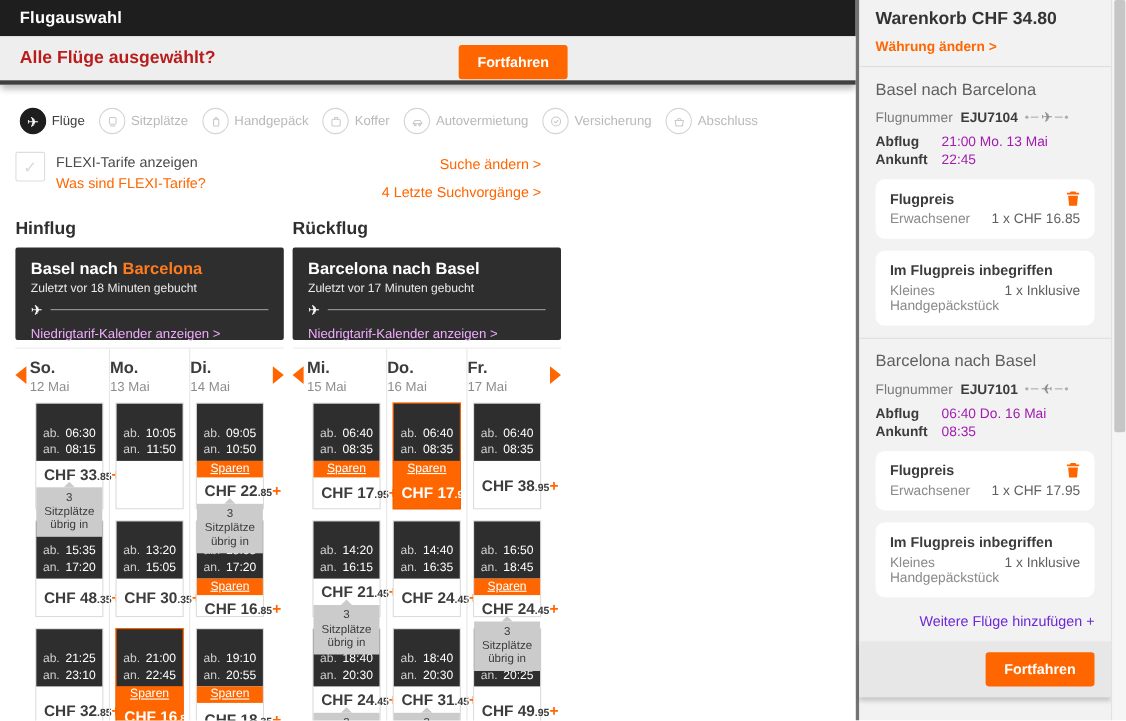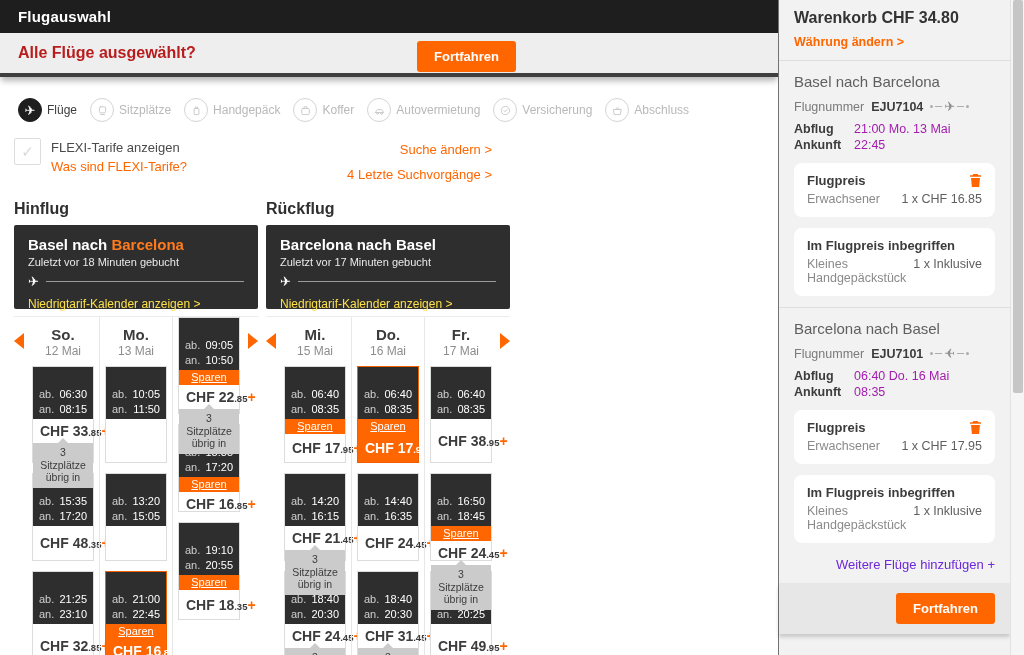--- a/index.html
+++ b/index.html
@@ -43,30 +43,30 @@
   .columns { display:flex; gap:8px; padding:13px 0 0 14px; }
   .flight-col { width:244px; }
   .col-heading { font-size:16px; font-weight:bold; margin:0 0 7px; color:#2f2f2f; }
   .banner { background:#2e2e2e; color:#fff; border-radius:2px; padding:11px 14px 9px; height:84px; }
   .banner-title { font-size:15px; font-weight:bold; }
   .dest-orange { color:#ff7b1e; }
   .banner-booked { font-size:11px; color:#e9e9e9; margin-top:3px; }
   .banner-route { display:flex; align-items:center; gap:7px; margin:6px 0 5px; }
   .banner-plane { font-size:13px; color:#fff; }
   .banner-line { flex:1; height:1px; background:#9c9c9c; }
-  .banner-link { font-size:12px; color:#fde047; text-decoration:none; cursor:pointer;margin-top:35px; }
+  .banner-link { font-size:12px; color:#f0abfc; text-decoration:none; cursor:pointer;margin-top:35px; }
 
   .cal { display:flex; border-top:1px solid #ececec; margin-top:7px; }
   .arrow-col { width:13px; padding-top:16px; cursor:pointer; }
   .tri { display:block; width:0; height:0; border-style:solid; }
   .tri-left { border-width:8px 10px 8px 0; border-color:transparent #ff6600 transparent transparent; }
   .tri-right { border-width:8px 0 8px 10px; border-color:transparent transparent transparent #ff6600; margin-left:3px; }
   .day-col { flex:1; min-width:0; }
   .day-col + .day-col { border-left:1px solid #e7e7e7; }
-  .day-head { text-align:center; padding:9px 0 8px; }
+  .day-head { text-align:left; padding:9px 0 8px; }
   .day-name { font-size:15px; font-weight:bold; }
   .day-date { font-size:12px; color:#8d8d8d; margin-top:1px; }
 
   .cell-slot { padding:0 5px; margin-bottom:10px; }
   .cell-slot.row0 { height:97px; } .cell-slot.row1 { height:88px; } .cell-slot.row2 { height:98px; }
   .cell { height:100%; border:1px solid #dcdcdc; background:#fff; display:flex; flex-direction:column; cursor:pointer; }
   .cell.selected { background:#ff6600; border-color:#f26000; }
   .times { background:#2e2e2e; color:#fff; padding:20px 6px 3px; font-size:11px; line-height:1.3; flex:none; }
   .time-row { display:flex; justify-content:space-between; }
   .time-label { color:#cfcfcf; }
@@ -78,21 +78,21 @@
   .cell.selected .price, .cell.selected .action { color:#fff; }
   .seats { position:relative; background:#cbcbcb; color:#3c3c3c; font-size:10.5px; text-align:center;
     padding:3px 4px 4px; line-height:1.2; flex:none; }
   .seats::before { content:""; position:absolute; top:-5px; left:50%; margin-left:-5px;
     border-left:5px solid transparent; border-right:5px solid transparent; border-bottom:5px solid #cbcbcb; }
   .cell.selected .seats { background:rgba(0,0,0,.09); color:#fff; font-weight:bold; }
   .cell.selected .seats::before { border-bottom-color:rgba(0,0,0,.09); }
 
   
   .sidebar { position:absolute; left:778px; top:0; width:232px; height:655px; background:#f2f2f2;
-    border-left:1px solid #737373; padding:0 15px; font-size:13px; }
+    border-left:3px solid #737373; padding:0 15px; font-size:13px; }
   .cart-title { font-size:16px; font-weight:bold; padding-top:9px; color:#333; }
   .cart-link { display:block; color:#ff6600; font-size:12.5px; font-weight:bold; margin-top:8px; text-decoration:none; cursor:pointer; }
   .divider { height:1px; background:#dedede; margin:11px -15px 0; }
   .seg-route { font-size:15px; color:#5f5f5f; margin-top:12px; }
   .seg-flight { font-size:12.5px; color:#7a7a7a; margin-top:9px; display:flex; align-items:center; gap:7px; }
   .seg-flight b { color:#3c3c3c; }
   .plane-deco { color:#9b9b9b; display:flex; align-items:center; gap:2px; }
   .plane-deco .dot { width:3px; height:3px; border-radius:50%; background:#adadad; }
   .plane-deco .dash { width:7px; height:1px; background:#adadad; }
   .plane-deco .pg { font-size:13px; color:#8f8f8f; }
@@ -309,20 +309,24 @@
                   <div class="times">
                     <div class="time-row">
                       <span class="time-label">ab.</span>
                       <span class="time-val">13:20</span>
                     </div>
                     <div class="time-row">
                       <span class="time-label">an.</span>
                       <span class="time-val">15:05</span>
                     </div>
                   </div>
+                  <div class="price-row">
+                    <span class="price">CHF 30<span class="dec">.35</span></span>
+                    <span class="action">+</span>
+                  </div>
                 </div>
               </div>
               <div class="cell-slot row2">
                 <div class="cell selected">
                   <div class="times">
                     <div class="time-row">
                       <span class="time-label">ab.</span>
                       <span class="time-val">21:00</span>
                     </div>
                     <div class="time-row">
@@ -333,20 +337,24 @@
                   <div class="sparen">Sparen</div>
                   <div class="price-row">
                     <span class="price">CHF 16<span class="dec">.85</span></span>
                     <span class="action">✓</span>
                   </div>
                   <div class="seats">2 Sitzplätze übrig in</div>
                 </div>
               </div>
             </div>
             <div class="day-col">
+              <div class="day-head">
+                <div class="day-name">Di.</div>
+                <div class="day-date">14 Mai</div>
+              </div>
               <div class="cell-slot row0">
                 <div class="cell">
                   <div class="times">
                     <div class="time-row">
                       <span class="time-label">ab.</span>
                       <span class="time-val">09:05</span>
                     </div>
                     <div class="time-row">
                       <span class="time-label">an.</span>
                       <span class="time-val">10:50</span>

